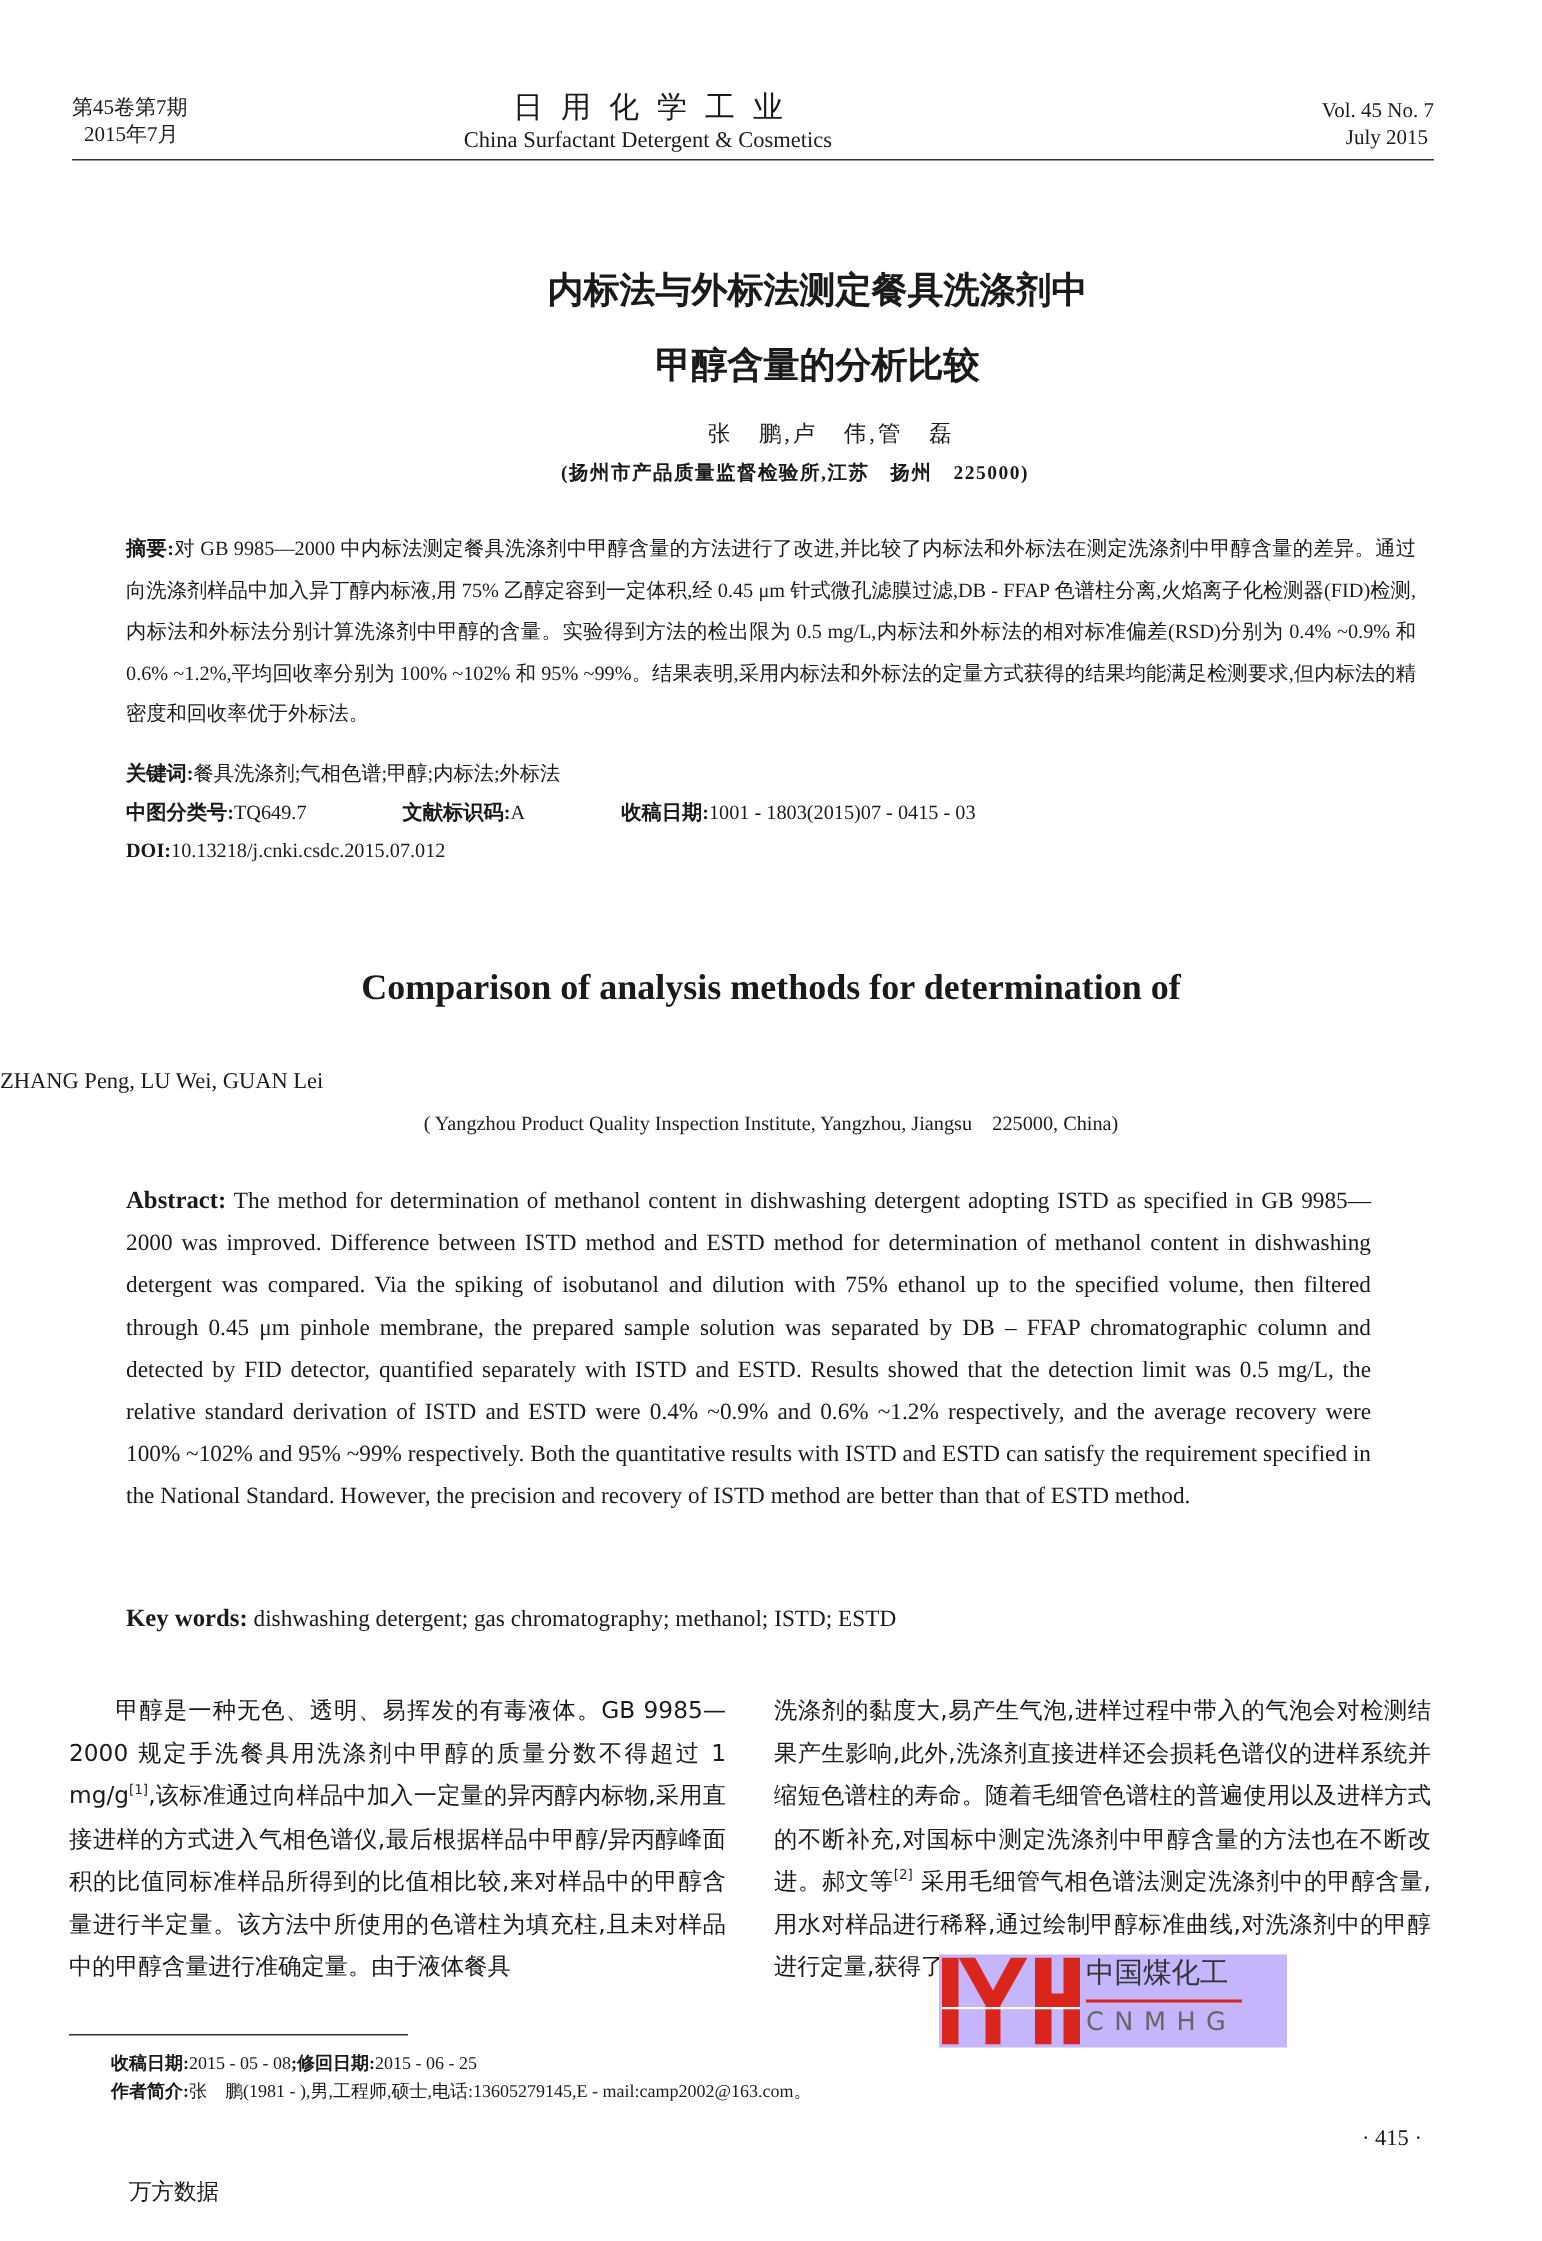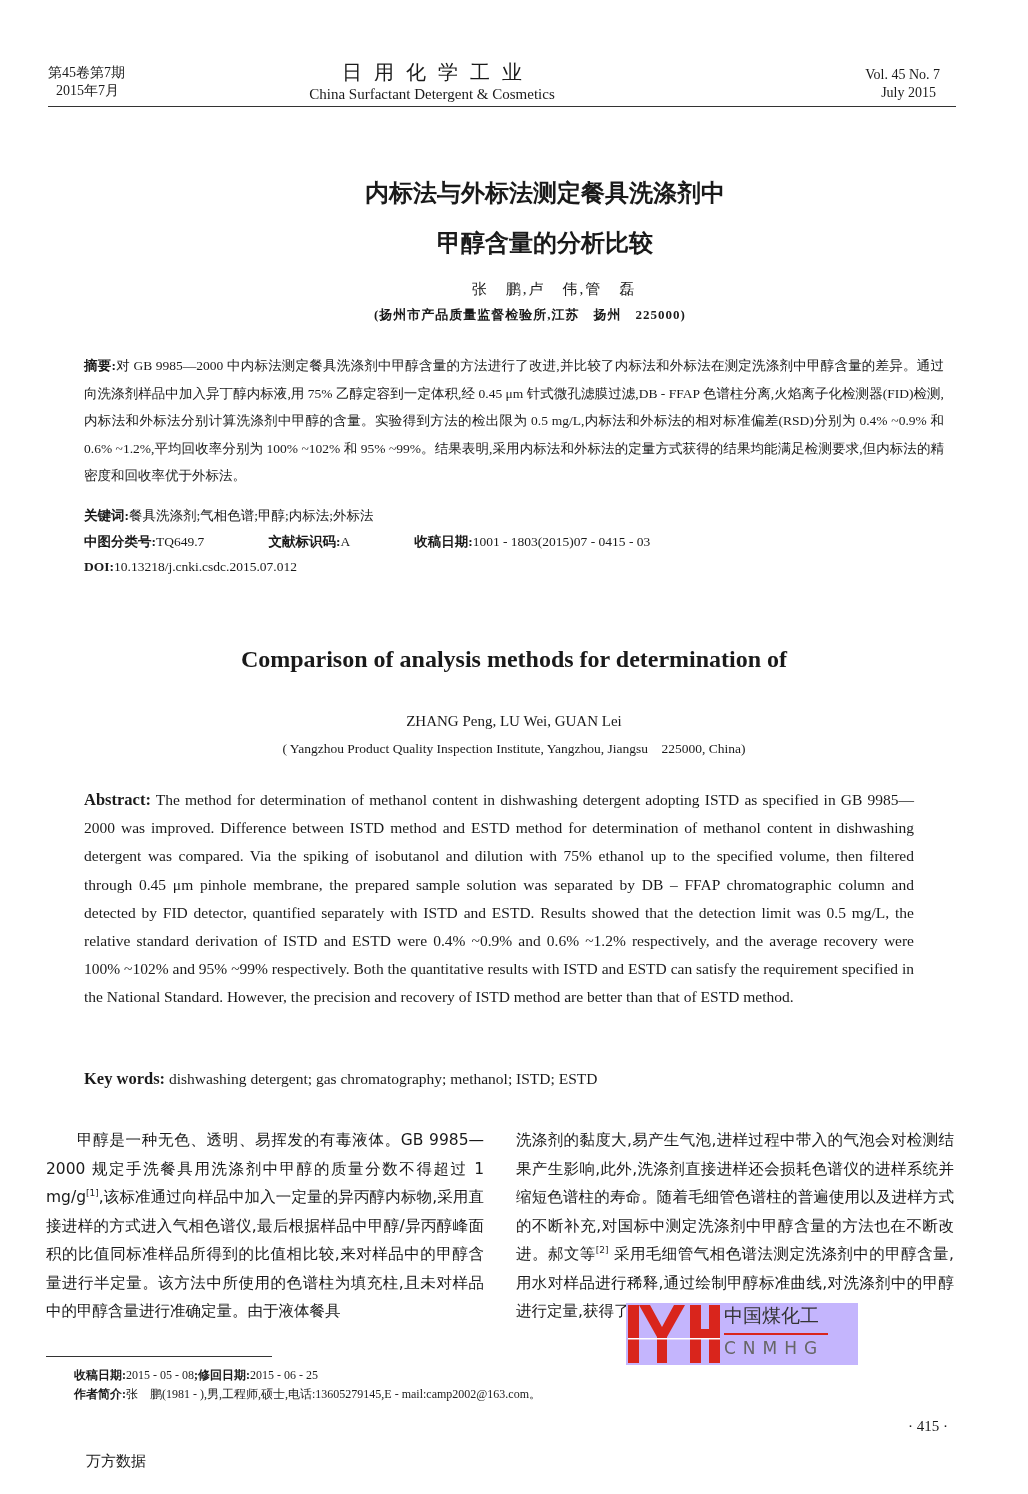--- a/index.html
+++ b/index.html
@@ -6,39 +6,39 @@
   body { width: 1028px; height: 1494px; position: relative; overflow: hidden; color: #1a1a1a;
          font-family: "Liberation Serif", "DejaVu Serif", serif; }
   .abs { position: absolute; }
 
   
   .hdr-left { left: 48px; top: 64px; font-size: 14px; line-height: 18px; }
   .hdr-left div:nth-child(2) { padding-left: 8px; }
   .hdr-center { left: 0; width: 864px; top: 60px; text-align: center; }
   .hdr-cn { font-size: 20px; letter-spacing: 12px; line-height: 24px; padding-left: 12px; }
   .hdr-en { font-size: 15px; line-height: 20px; }
-  .hdr-right { right: 88px; top: 66px; font-size: 14px; line-height: 18px; text-align: right; }
+  .hdr-right { right: 72px; top: 66px; font-size: 14px; line-height: 18px; text-align: right; }
   .hdr-right div:nth-child(2) { padding-right: 4px; }
   .hdr-rule { left: 48px; top: 106px; width: 908px; height: 0; border-top: 1.5px solid #333; }
 
   
   .cn-title { left: 0; width: 1028px; top: 168px; text-align: center;
               font-family: "DejaVu Sans", sans-serif; font-weight: bold; font-size: 24px; line-height: 50px; margin-left: 31px; }
   .cn-authors { left: 0; width: 1028px; top: 280px; text-align: center; font-size: 15px; letter-spacing: 2px; margin-left: 40px; }
   .cn-affil { left: 16px; width: 1028px; top: 306px; text-align: center; font-size: 13px; font-weight: bold; letter-spacing: 1px; }
 
   
   .cn-abs { left: 84px; width: 860px; top: 352px; font-size: 13.5px; line-height: 27.5px; text-align: justify; }
   .lbl { font-weight: bold; }
   .meta-row { left: 84px; font-size: 13.5px; line-height: 20px; }
   .meta-row span.gap { display: inline-block; width: 64px; }
 
   
   .en-title { left: 0; width: 1028px; top: 612px; text-align: center; font-weight: bold; font-size: 24px; line-height: 38px; margin-top: 28px; }
-  .en-authors { left: 0; width: 1028px; top: 713px; text-align: center; font-size: 15px; }
+  .en-authors { left: 0; width: 1028px; top: 713px; font-size: 15px; }
   .en-affil { left: 0; width: 1028px; top: 740px; text-align: center; font-size: 13.5px; }
 
   .en-abs { left: 84px; width: 830px; top: 786px; font-size: 15.5px; line-height: 28.2px; text-align: justify; }
   .en-abs .lbl { font-size: 16.5px; }
   .en-kw { left: 84px; top: 1069px; font-size: 15.5px; }
   .en-kw .lbl { font-size: 16.5px; }
 
   
   .col { top: 1126px; width: 438px; font-family: "DejaVu Sans", sans-serif; font-size: 15.5px; line-height: 28.5px; text-align: justify; }
   .col-left { left: 46px; }

